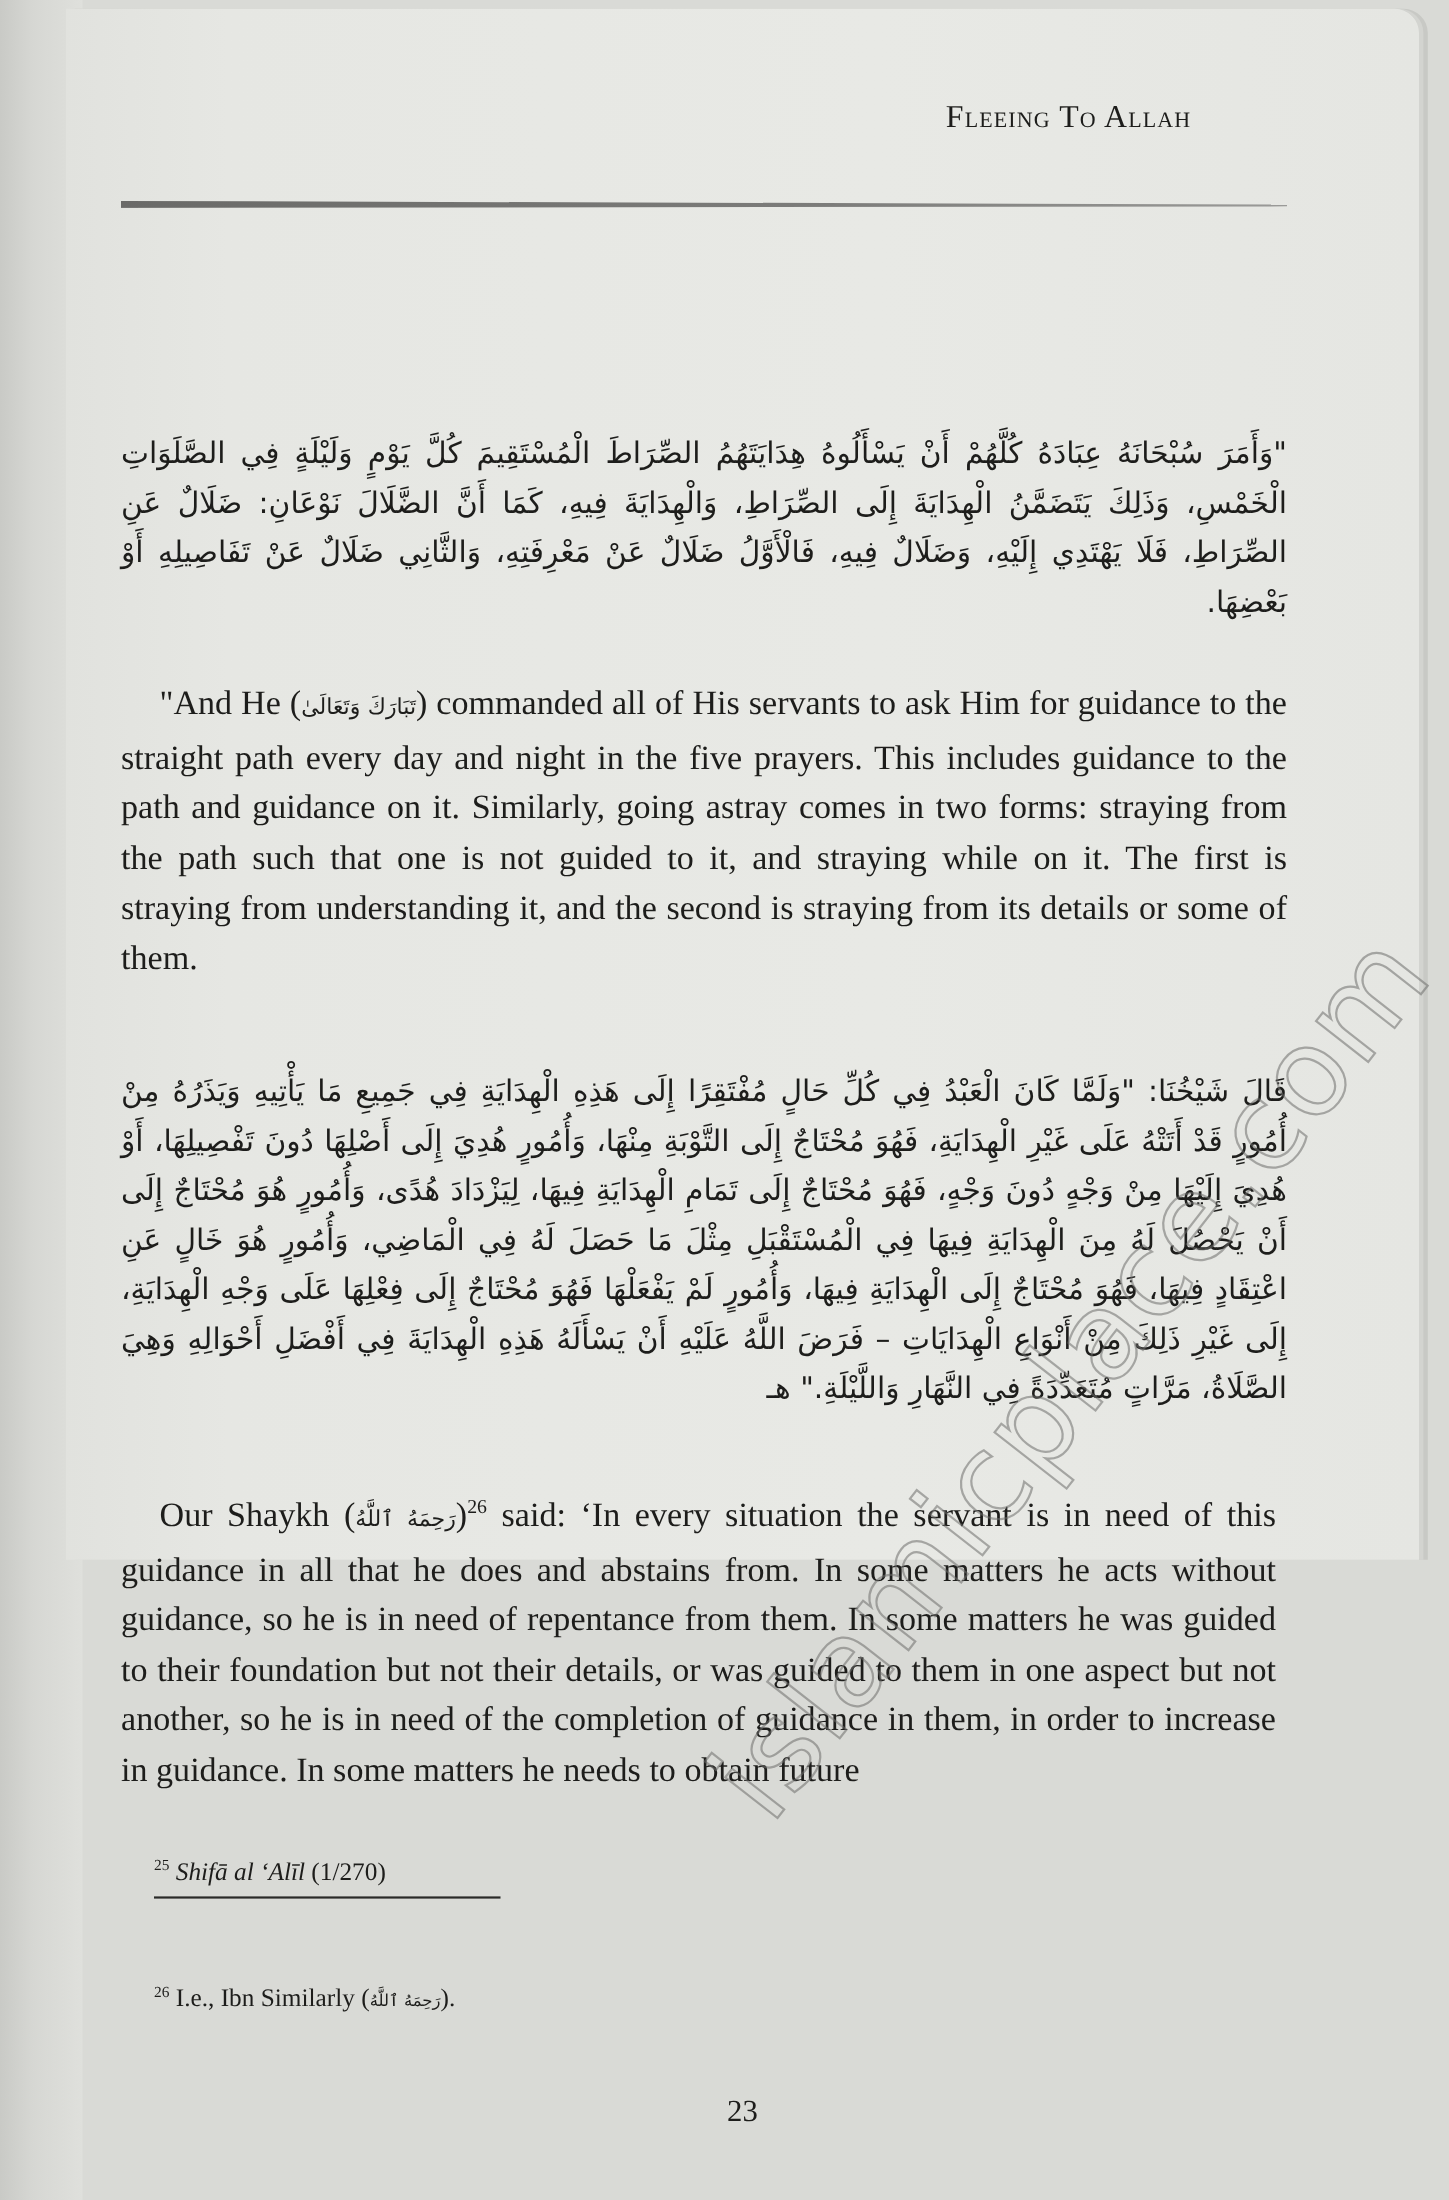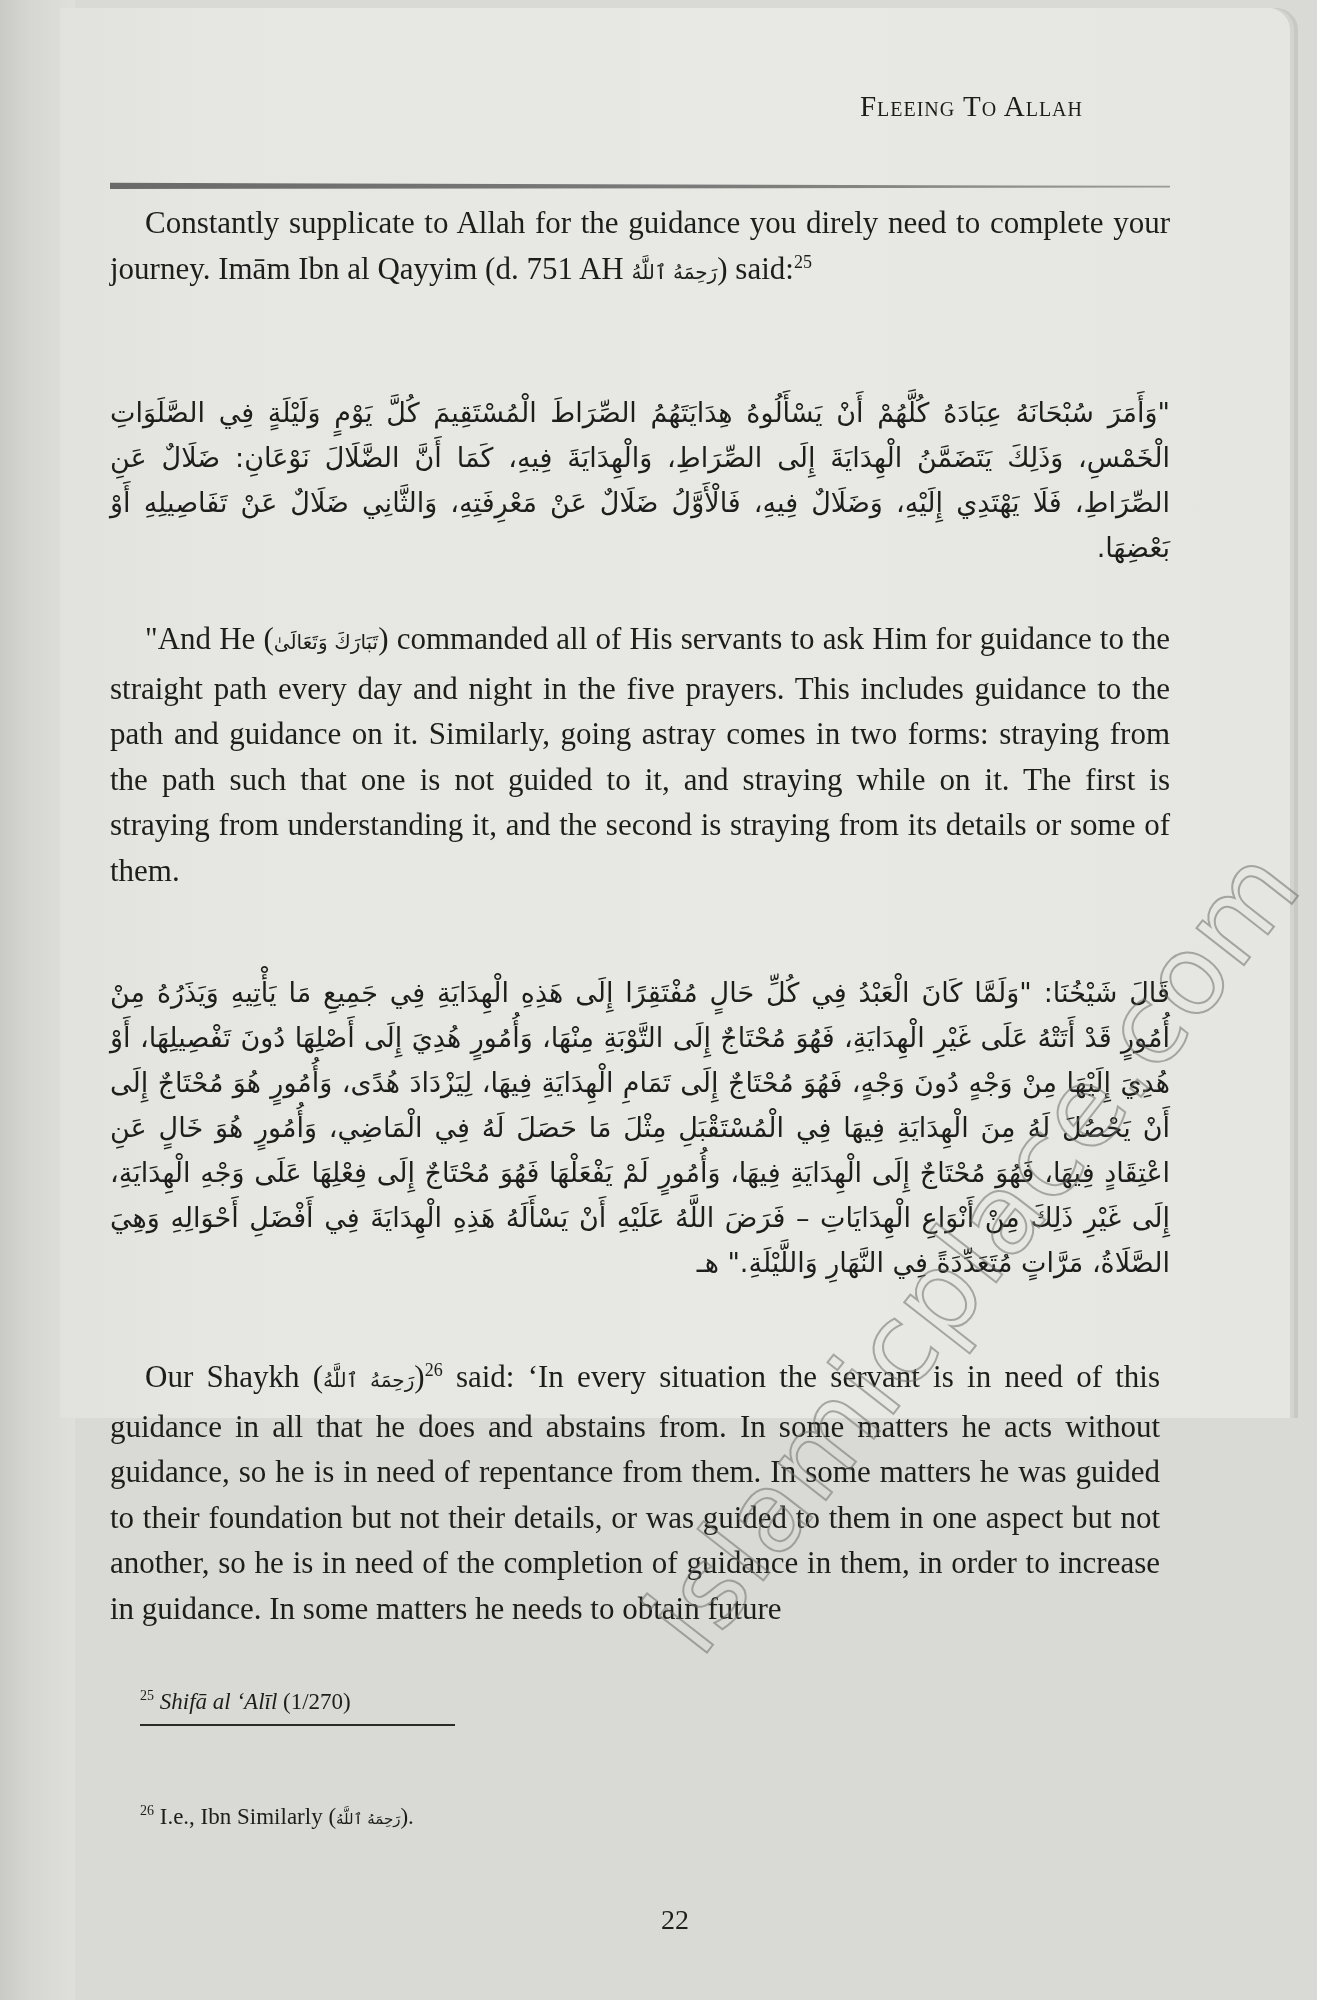--- a/index.html
+++ b/index.html
@@ -58,32 +58,31 @@
 </head>
 <body>
 
 <div class="gutter"></div>
 
 <div class="page">
 
   <div class="running-head">Fleeing To Allah</div>
   <div class="head-rule"></div>
 
-  <p class="p indent" style="top:192px;margin:0;"><span>Constantly supplicate to Allah for the guidance you direly need to complete your  journey. Imām Ibn al Qayyim (d. 751 AH </span><span class="hon">رَحِمَهُ ٱللَّهُ</span><span>) said:</span><sup>25</sup></p>
 
   <p class="ar ar-last" style="top:382px;margin:0;">"وَأَمَرَ سُبْحَانَهُ عِبَادَهُ كُلَّهُمْ أَنْ يَسْأَلُوهُ هِدَايَتَهُمُ الصِّرَاطَ الْمُسْتَقِيمَ كُلَّ يَوْمٍ وَلَيْلَةٍ فِي الصَّلَوَاتِ الْخَمْسِ، وَذَلِكَ يَتَضَمَّنُ الْهِدَايَةَ إِلَى الصِّرَاطِ، وَالْهِدَايَةَ فِيهِ، كَمَا أَنَّ الضَّلَالَ نَوْعَانِ: ضَلَالٌ عَنِ الصِّرَاطِ، فَلَا يَهْتَدِي إِلَيْهِ، وَضَلَالٌ فِيهِ، فَالْأَوَّلُ ضَلَالٌ عَنْ مَعْرِفَتِهِ، وَالثَّانِي ضَلَالٌ عَنْ تَفَاصِيلِهِ أَوْ بَعْضِهَا.</p>
 
   <p class="p indent" style="top:608px;margin:0;"><span>"And He (</span><span class="hon">تَبَارَكَ وَتَعَالَىٰ</span><span>) commanded all of His servants to ask Him for guidance to the straight path every day and night in the five prayers. This includes guidance to the path and guidance on it. Similarly, going astray comes in two forms: straying from the path such that one is not guided to it, and straying while on it. The first is straying from understanding it, and the second is straying from its details or some of them.</span></p>
 
   <p class="ar ar-last" style="top:962px;margin:0;">قَالَ شَيْخُنَا: "وَلَمَّا كَانَ الْعَبْدُ فِي كُلِّ حَالٍ مُفْتَقِرًا إِلَى هَذِهِ الْهِدَايَةِ فِي جَمِيعِ مَا يَأْتِيهِ وَيَذَرُهُ مِنْ أُمُورٍ قَدْ أَتَتْهُ عَلَى غَيْرِ الْهِدَايَةِ، فَهُوَ مُحْتَاجٌ إِلَى التَّوْبَةِ مِنْهَا، وَأُمُورٍ هُدِيَ إِلَى أَصْلِهَا دُونَ تَفْصِيلِهَا، أَوْ هُدِيَ إِلَيْهَا مِنْ وَجْهٍ دُونَ وَجْهٍ، فَهُوَ مُحْتَاجٌ إِلَى تَمَامِ الْهِدَايَةِ فِيهَا، لِيَزْدَادَ هُدًى، وَأُمُورٍ هُوَ مُحْتَاجٌ إِلَى أَنْ يَحْصُلَ لَهُ مِنَ الْهِدَايَةِ فِيهَا فِي الْمُسْتَقْبَلِ مِثْلَ مَا حَصَلَ لَهُ فِي الْمَاضِي، وَأُمُورٍ هُوَ خَالٍ عَنِ اعْتِقَادٍ فِيهَا، فَهُوَ مُحْتَاجٌ إِلَى الْهِدَايَةِ فِيهَا، وَأُمُورٍ لَمْ يَفْعَلْهَا فَهُوَ مُحْتَاجٌ إِلَى فِعْلِهَا عَلَى وَجْهِ الْهِدَايَةِ، إِلَى غَيْرِ ذَلِكَ مِنْ أَنْوَاعِ الْهِدَايَاتِ – فَرَضَ اللَّهُ عَلَيْهِ أَنْ يَسْأَلَهُ هَذِهِ الْهِدَايَةَ فِي أَفْضَلِ أَحْوَالِهِ وَهِيَ الصَّلَاةُ، مَرَّاتٍ مُتَعَدِّدَةً فِي النَّهَارِ وَاللَّيْلَةِ." هـ</p>
 
   <p class="p indent" style="top:1346px;margin:0;width:1050px;"><span>Our Shaykh (</span><span class="hon">رَحِمَهُ ٱللَّهُ</span>)<sup>26</sup><span> said: ‘In every situation the servant is in need of this guidance in all that he does and abstains from. In some matters he acts without guidance, so he is in need of repentance from them. In some matters he was guided to their foundation but not their details, or was guided to them in one aspect but not another, so he is in need of the completion of guidance in them, in order to increase in guidance. In some matters he needs to obtain future</span></p>
 
   <div class="fn-rule"></div>
 
   <div class="fn" style="top:1681px;"><sup>25</sup> <i>Shifā al ‘Alīl</i><span> (1/270)</span></div>
 
   <div class="fn" style="top:1796px;"><sup>26</sup> <span>I.e., Ibn Similarly (</span><span class="hon" style="font-size:15px;">رَحِمَهُ ٱللَّهُ</span><span>).</span></div>
 
-  <div class="folio">22</div>
+  <div class="folio">23</div>
 
   <div class="watermark">islamicplace.com</div>
 </div>
 
 </body></html>

